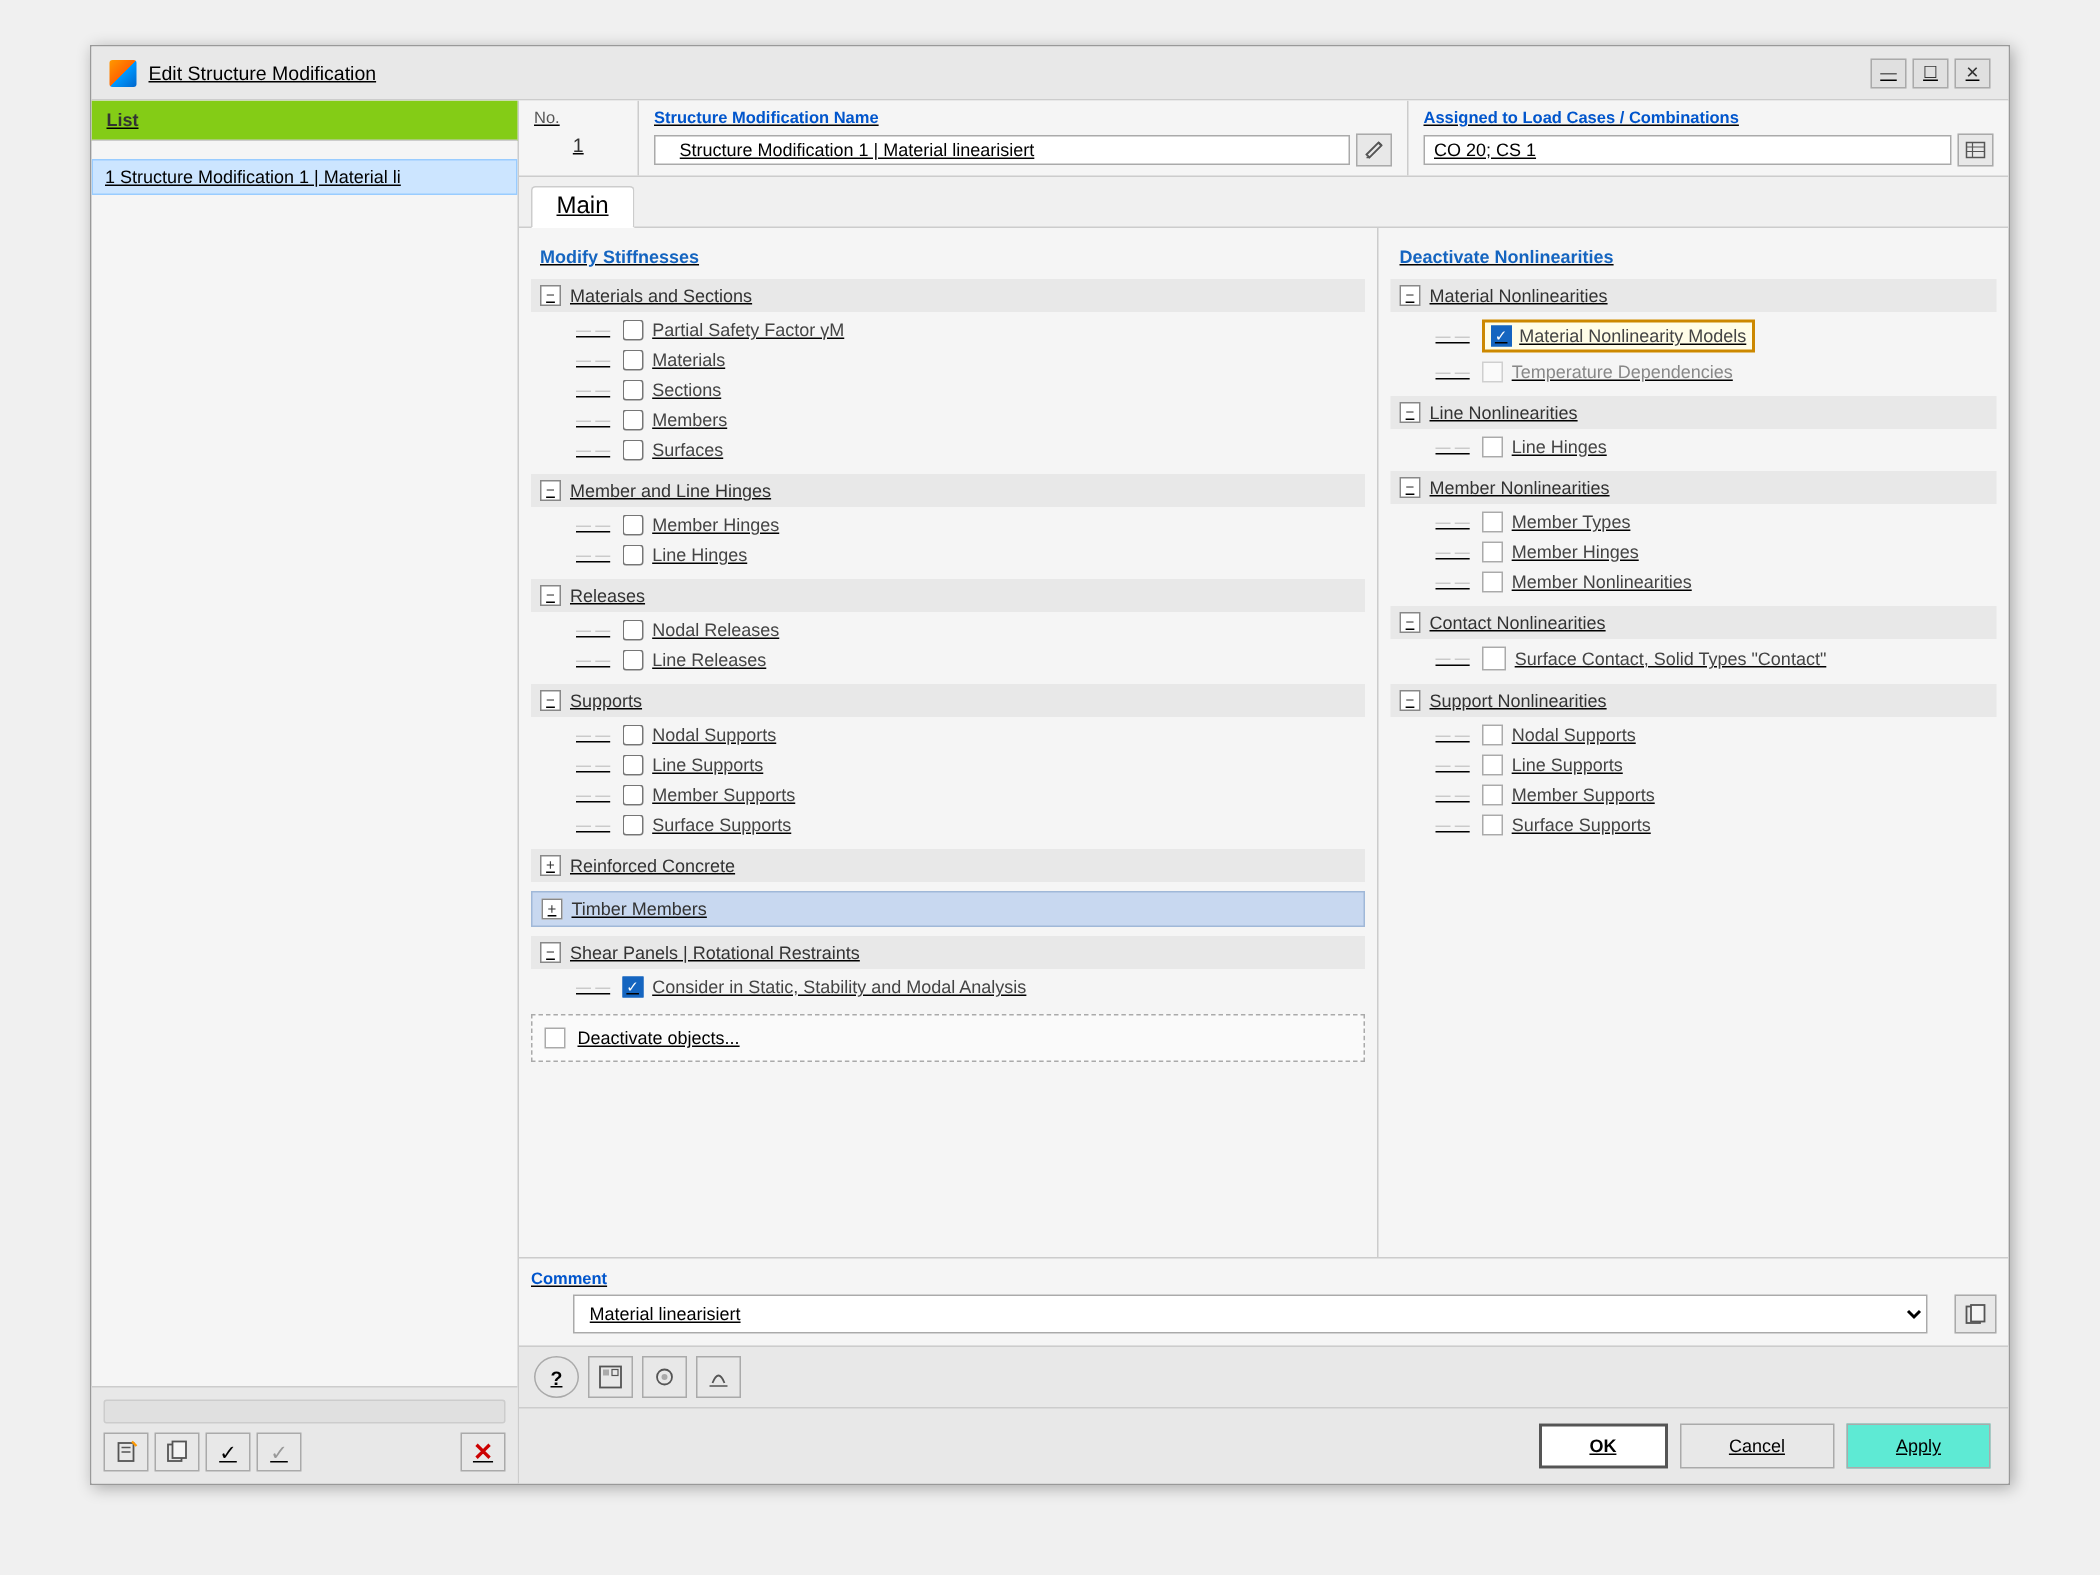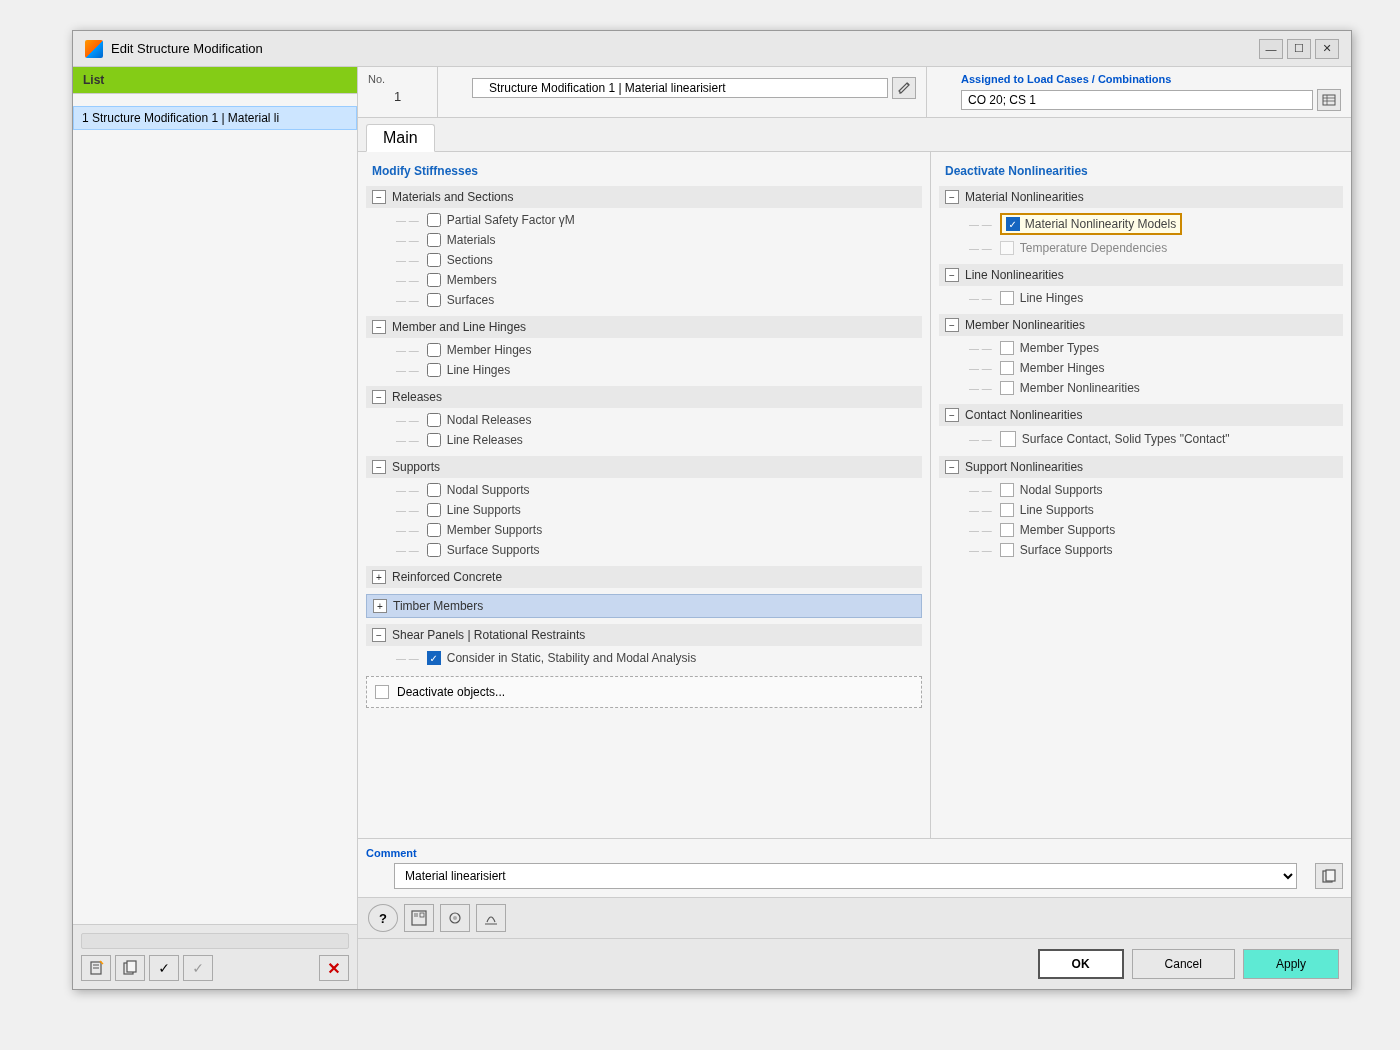--- a/index.html
+++ b/index.html
@@ -1,18 +1,18 @@
 <!DOCTYPE html>
 <html><head>
   <meta charset="utf-8">
   <style>
     * { box-sizing: border-box; margin: 0; padding: 0; }
     body { font-family: 'Segoe UI', Tahoma, Geneva, Verdana, sans-serif; font-size: 12px; background: #f0f0f0; width: 1400px; height: 1050px; overflow: hidden; }
     
-    .window { width: 1280px; height: 960px; background: #f5f5f5; border: 1px solid #999; box-shadow: 2px 2px 10px rgba(0,0,0,0.3); position: absolute; top: 30px; left: 72px; display: flex; flex-direction: column; }
+    .window { width: 1280px; height: 960px; background: #f5f5f5; border: 1px solid #999; box-shadow: 2px 2px 10px rgba(0,0,0,0.3); position: absolute; top: 30px; left: 60px; display: flex; flex-direction: column; text-decoration: underline; }
     
     .title-bar { background: #e8e8e8; padding: 8px 12px; display: flex; align-items: center; justify-content: space-between; border-bottom: 1px solid #ccc; height: 36px; }
     .title-bar-left { display: flex; align-items: center; gap: 8px; }
     .title-icon { width: 18px; height: 18px; background: linear-gradient(135deg, #f90 0%, #f60 50%, #09f 50%, #06c 100%); border-radius: 2px; }
     .title-text { font-size: 13px; font-weight: normal; color: #000; }
     .title-controls { display: flex; gap: 4px; }
     .title-btn { width: 24px; height: 20px; border: 1px solid #aaa; background: #e0e0e0; cursor: pointer; display: flex; align-items: center; justify-content: center; font-size: 11px; color: #333; }
 
     .content { display: flex; flex: 1; overflow: hidden; }
 
@@ -26,21 +26,21 @@
     .scrollbar-area { height: 16px; background: #e0e0e0; border: 1px solid #ccc; margin-bottom: 6px; border-radius: 2px; }
     .footer-buttons { display: flex; gap: 4px; align-items: center; }
     .footer-btn { width: 30px; height: 26px; border: 1px solid #aaa; background: #e8e8e8; cursor: pointer; display: flex; align-items: center; justify-content: center; font-size: 14px; }
     .footer-btn.delete { background: #e8e8e8; }
     .footer-btn svg { width: 16px; height: 16px; }
 
     
     .right-panel { flex: 1; display: flex; flex-direction: column; background: #f5f5f5; }
 
     
-    .header-row { display: flex; align-items: stretch; border-bottom: 1px solid #ccc; background: #f5f5f5; gap: 24px; }
+    .header-row { display: flex; align-items: stretch; border-bottom: 1px solid #ccc; background: #f5f5f5; }
     .header-no { width: 80px; padding: 6px 10px; border-right: 1px solid #ccc; }
     .header-no-label { font-size: 11px; color: #555; }
     .header-no-value { font-size: 13px; color: #333; text-align: center; margin-top: 4px; }
     .header-name { flex: 1; padding: 6px 10px; border-right: 1px solid #ccc; }
     .header-name-label { font-size: 11px; color: #0055cc; font-weight: bold; }
     .header-name-value { display: flex; align-items: center; gap: 4px; margin-top: 4px; }
     .header-name-input { flex: 1; border: 1px solid #aaa; padding: 2px 16px; font-size: 12px; background: white; }
     .edit-btn { width: 24px; height: 22px; border: 1px solid #aaa; background: #e8e8e8; cursor: pointer; display: flex; align-items: center; justify-content: center; }
     .header-assigned { width: 400px; padding: 6px 10px; }
     .header-assigned-label { font-size: 11px; color: #0055cc; font-weight: bold; }
@@ -147,20 +147,21 @@
     </div>
 
     <div class="right-panel">
 
       <div class="header-row">
         <div class="header-no">
           <div class="header-no-label">No.</div>
           <div class="header-no-value">1</div>
         </div>
         <div class="header-name">
+          <div class="header-name-label">Structure Modification Name</div>
           <div class="header-name-value">
             <input class="header-name-input" type="text" value="Structure Modification 1 | Material linearisiert" style="">
             <button class="edit-btn">
               <svg width="14" height="14" viewBox="0 0 14 14">
                   <path d="M2 10 L10 2 L12 4 L4 12 Z" fill="none" stroke="#555" stroke-width="1.2"></path>
                   <path d="M10 2 L12 4" stroke="#555" stroke-width="1.5"></path>
                   <line x1="2" y1="12" x2="4" y2="12" stroke="#555" stroke-width="1"></line>
                 </svg>
             </button>
           </div>

